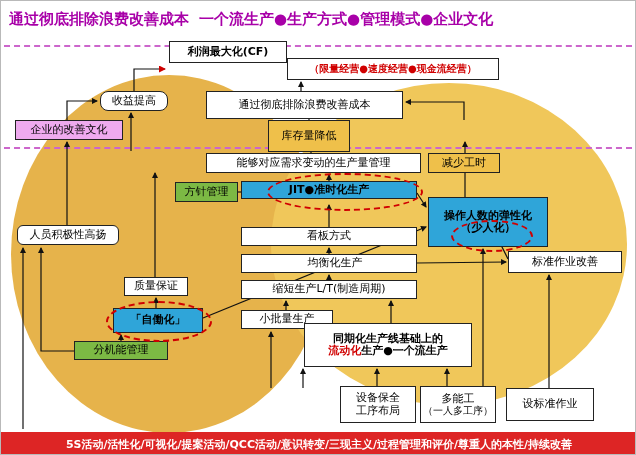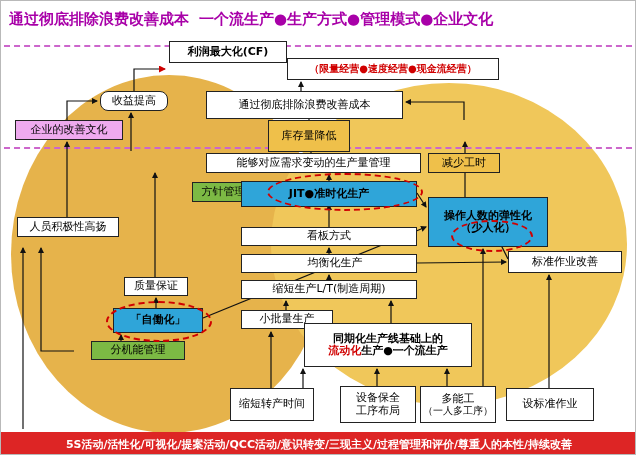--- a/index.html
+++ b/index.html
@@ -17,21 +17,21 @@
   #sep-top{top:44px;}
   #sep-mid{top:146px;}
   svg.connectors{position:absolute;left:0;top:0;z-index:2;}
   .box{
     position:absolute;box-sizing:border-box;border:1px solid #222;background:#fff;
     display:flex;flex-direction:column;align-items:center;justify-content:center;
     text-align:center;font-size:11px;line-height:1.12;z-index:3;padding:0 2px;
   }
   .bold{font-weight:bold;}
   .blue{background:var(--blue);font-weight:bold;}
-  .green{background:var(--green);margin-left:17px;}
+  .green{background:var(--green);}
   .pink{background:var(--pink);}
   .yellow{background:var(--yellow);}
   .redtext{color:var(--red);}
   .small{font-size:10px;}
   .dashed-ellipse{position:absolute;border:2px dashed var(--red);border-radius:50%;z-index:4;pointer-events:none;background:transparent;}
   #jit-highlight{left:266px;top:172px;width:152px;height:34px;}
   #shoninka-highlight{left:450px;top:219px;width:78px;height:28px;}
   #jidoka-highlight{left:105px;top:300px;width:102px;height:37px;}
   #footer-bar{
     position:absolute;left:0;top:431px;width:636px;height:24px;z-index:5;
@@ -104,46 +104,45 @@
   <div class="box" style="left:99px;top:90px;width:68px;height:20px;border-radius:8px;">收益提高</div>
   <div class="box" style="left:205px;top:90px;width:197px;height:28px;">通过彻底排除浪费改善成本</div>
 
   <div class="box pink" style="left:14px;top:119px;width:108px;height:20px;">企业的改善文化</div>
   <div class="box yellow" style="left:267px;top:119px;width:82px;height:32px;">库存量降低</div>
   <div class="box yellow" style="left:427px;top:119px;width:72px;height:20px;margin-top:33px;">减少工时</div>
 
   <div class="box" style="left:205px;top:152px;width:215px;height:20px;">能够对应需求变动的生产量管理</div>
 
   <div class="box green" style="left:174px;top:181px;width:63px;height:20px;">方针管理</div>
-  <div class="box blue" style="left:240px;top:180px;width:176px;height:26px;">JIT●准时化生产</div>
+  <div class="box blue" style="left:240px;top:180px;width:176px;height:18px;">JIT●准时化生产</div>
 
   <div class="box blue" style="left:427px;top:196px;width:120px;height:50px;">
     <span>操作人数的弹性化</span>
     <span>（少人化）</span>
   </div>
 
-  <div class="box" style="left:16px;top:216px;width:102px;height:20px;">人员积极性高扬</div>
+  <div class="box" style="left:16px;top:224px;width:102px;height:20px;border-radius:6px;">人员积极性高扬</div>
   <div class="box" style="left:240px;top:226px;width:176px;height:19px;">看板方式</div>
   <div class="box" style="left:240px;top:253px;width:176px;height:19px;padding-left:14px;">均衡化生产</div>
   <div class="box" style="left:507px;top:250px;width:114px;height:22px;">标准作业改善</div>
 
   <div class="box" style="left:123px;top:276px;width:64px;height:19px;">质量保证</div>
   <div class="box" style="left:240px;top:279px;width:176px;height:19px;">缩短生产L/T(制造周期)</div>
 
   <div class="box blue" style="left:112px;top:307px;width:90px;height:25px;">「自働化」</div>
   <div class="box" style="left:240px;top:309px;width:92px;height:19px;">小批量生产</div>
 
   <div class="box bold" style="left:303px;top:322px;width:168px;height:44px;">
     <span>同期化生产线基础上的</span>
     <span><span class="redtext">流动化</span><span>生产●一个流生产</span></span>
   </div>
 
   <div class="box green" style="left:73px;top:340px;width:94px;height:19px;">分机能管理</div>
 
-  <div class="box" style="left:229px;top:387px;width:84px;height:33px;">缩短转产时间</div>
   <div class="box" style="left:339px;top:385px;width:76px;height:37px;">
     <span>设备保全</span>
     <span>工序布局</span>
   </div>
   <div class="box" style="left:505px;top:387px;width:88px;height:33px;">设标准作业</div>
   <div class="box" style="left:419px;top:385px;width:76px;height:37px;">
     <span>多能工</span>
     <span class="small">（一人多工序）</span>
   </div>
 

